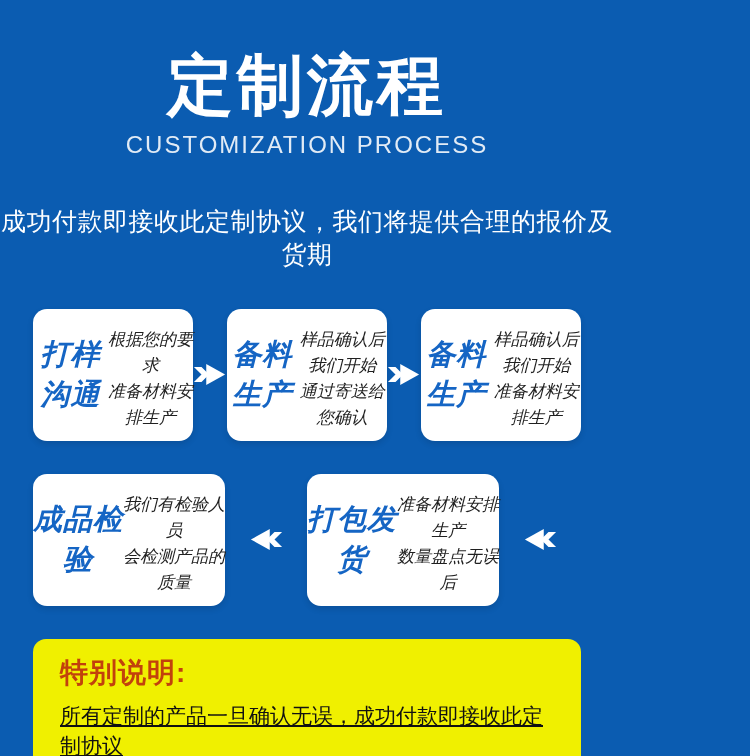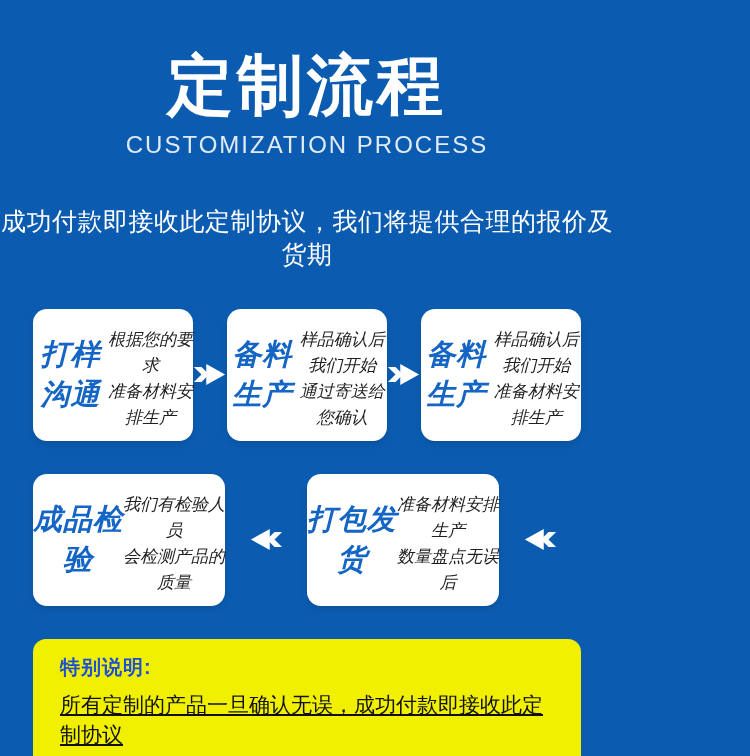--- a/index.html
+++ b/index.html
@@ -78,22 +78,22 @@
   }
   .arrow-cell svg { display: block; }
   
   .notice {
     margin: 25px 33px 0 33px;
     background: #f0f000;
     border-radius: 13px;
     padding: 15px 27px 18px 27px;
   }
   .notice-title {
-    color: #1d4ed8;
-    font-size: 20px;
+    color: #c2410c;
+    font-size: 28px;
     font-weight: bold;
     letter-spacing: 1px;
   }
   .notice-body {
     margin-top: 9px;
     color: #111111;
     font-size: 21px;
     line-height: 30px;
     text-decoration: underline;
   }

